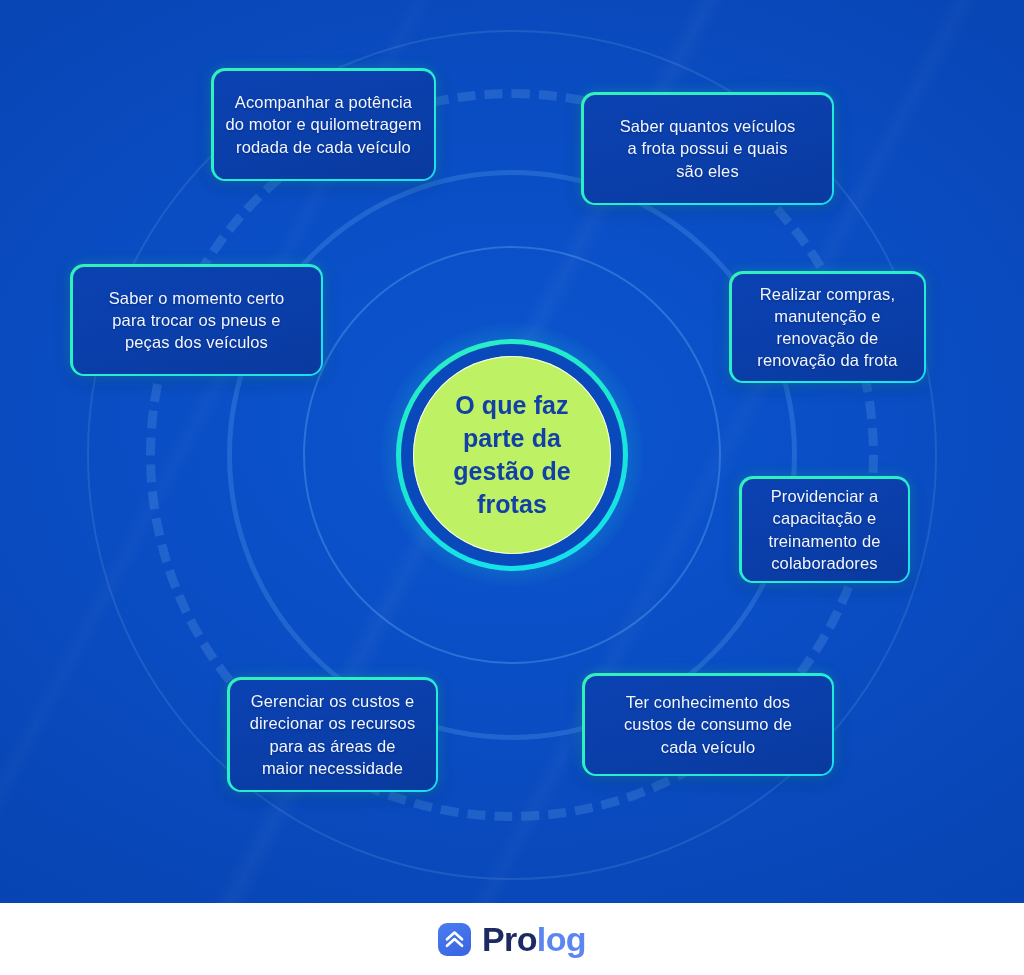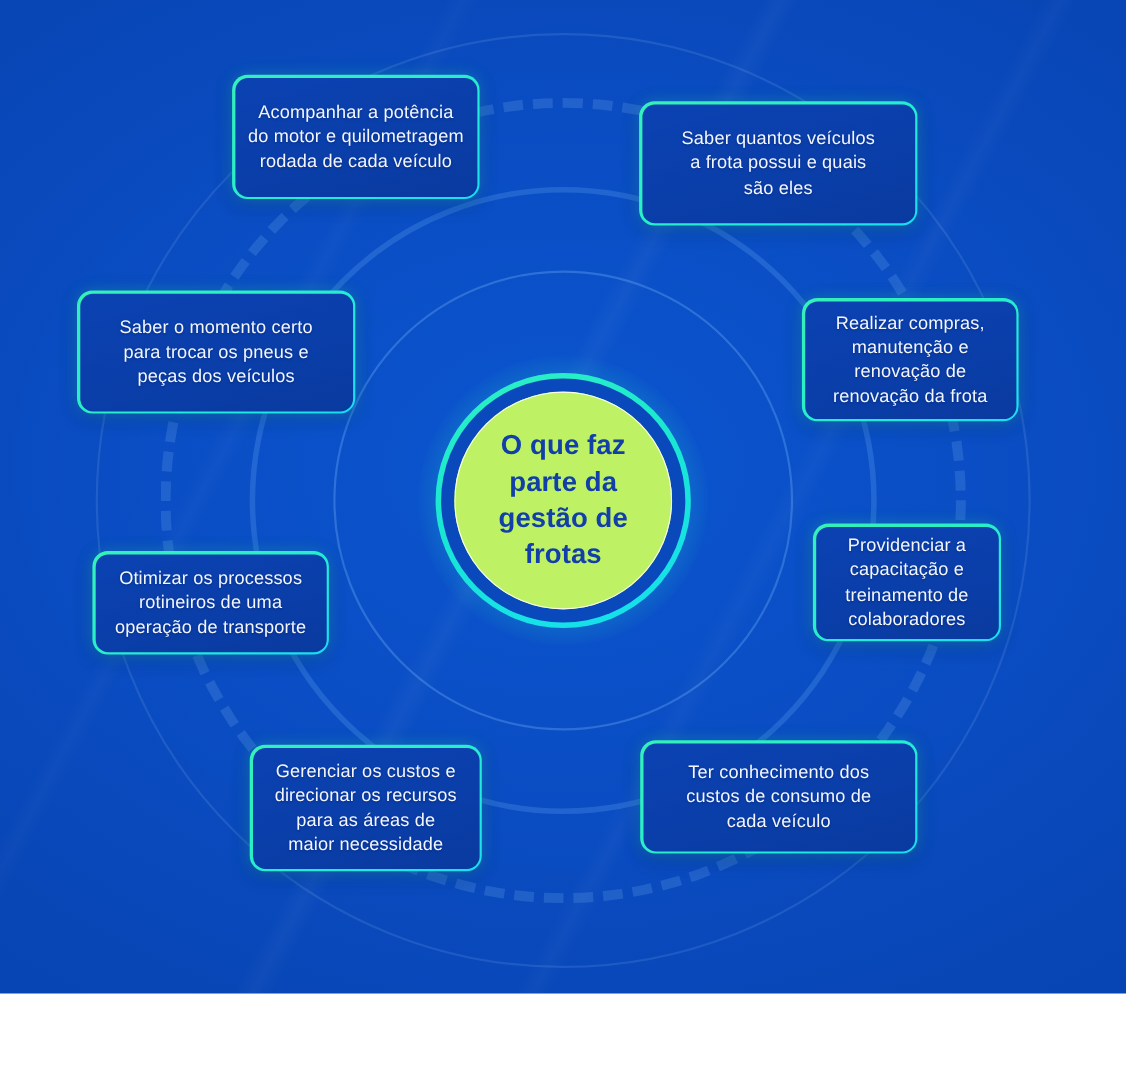--- a/index.html
+++ b/index.html
@@ -262,41 +262,47 @@
 
     <div class="node n4">
       <div class="node-inner">
         <div class="node-text">Providenciar a
 capacitação e
 treinamento de
 colaboradores</div>
       </div>
     </div>
 
-    <div class="node n5">
-      <div class="node-inner">
-        <div class="node-text">Otimizar os processos
-rotineiros de uma
-operação de transporte</div>
-      </div>
-    </div>
 
     <div class="node n6">
       <div class="node-inner">
         <div class="node-text">Gerenciar os custos e
 direcionar os recursos
 para as áreas de
 maior necessidade</div>
       </div>
     </div>
 
     <div class="node n7">
       <div class="node-inner">
         <div class="node-text">Ter conhecimento dos
 custos de consumo de
 cada veículo</div>
       </div>
     </div>
 
   </div>
 
+  <div class="footer">
+    <div class="logo">
+      <span class="logo-mark">
+        <svg width="21" height="19" viewBox="0 0 21 19" aria-hidden="true">
+          <path d="M3 9.3 L10.5 2.6 L18 9.3" fill="none" stroke="#ffffff" stroke-width="2.7" stroke-linecap="round" stroke-linejoin="round"></path>
+          <path d="M3 15.8 L10.5 9.1 L18 15.8" fill="none" stroke="#ffffff" stroke-width="2.7" stroke-linecap="round" stroke-linejoin="round"></path>
+        </svg>
+      </span>
+      <span class="logo-wordmark">
+        <span class="logo-pro">Pro</span><span class="logo-log">log</span>
+      </span>
+    </div>
+  </div>
 
 </div>
 
 </body></html>

